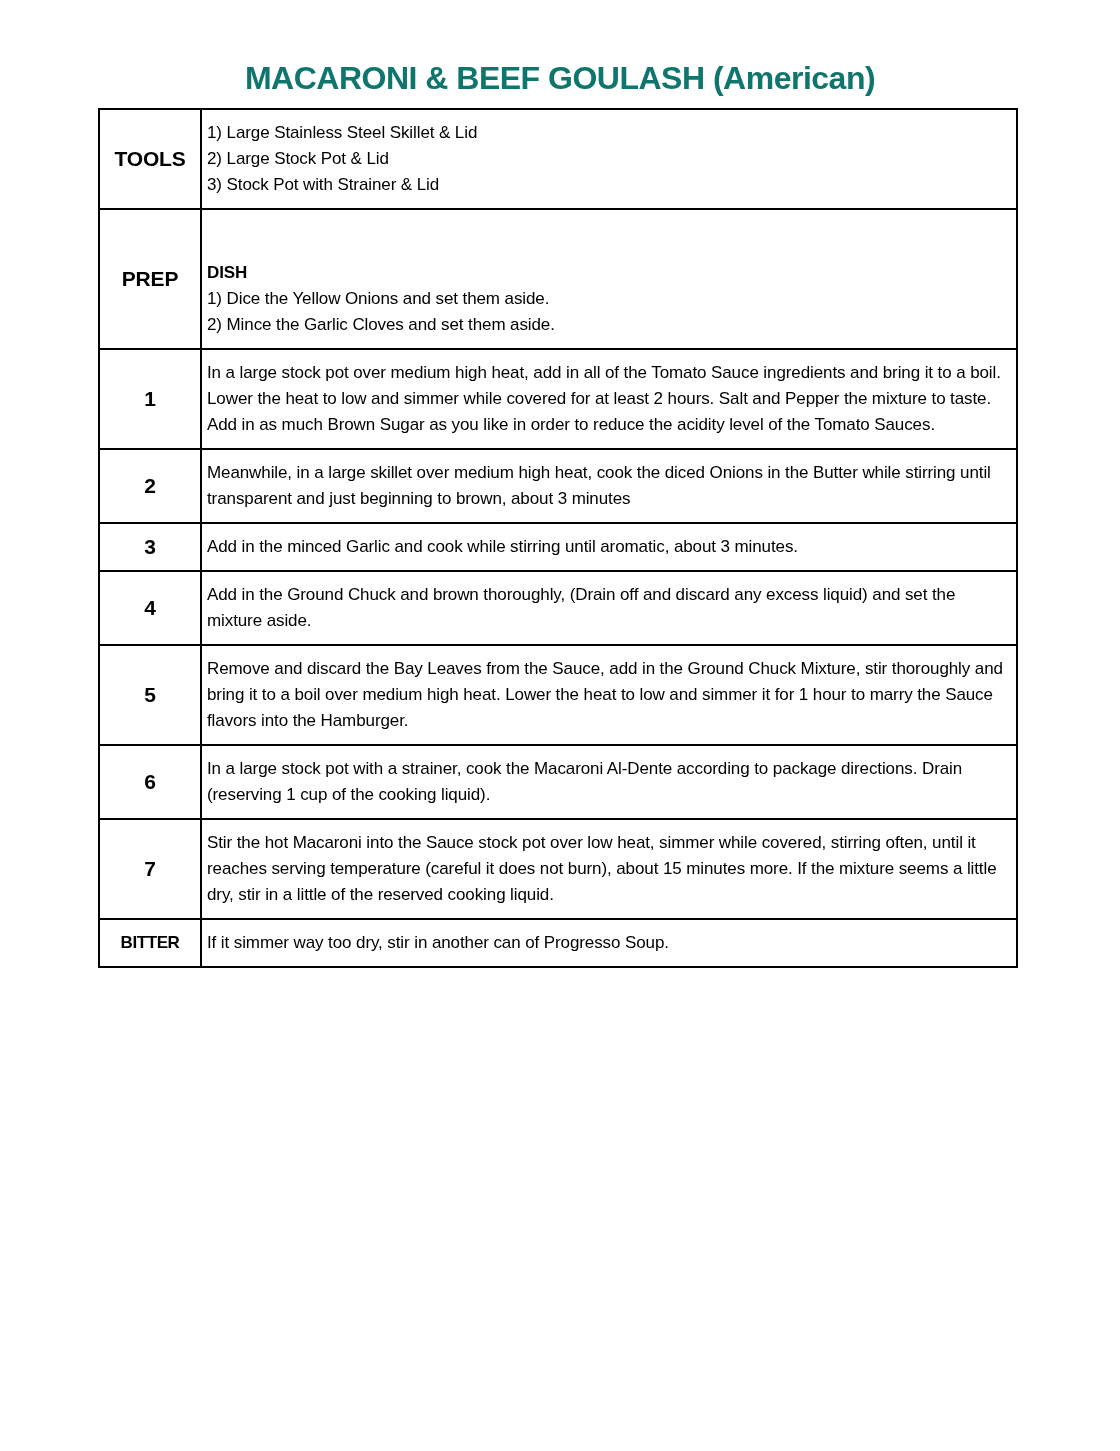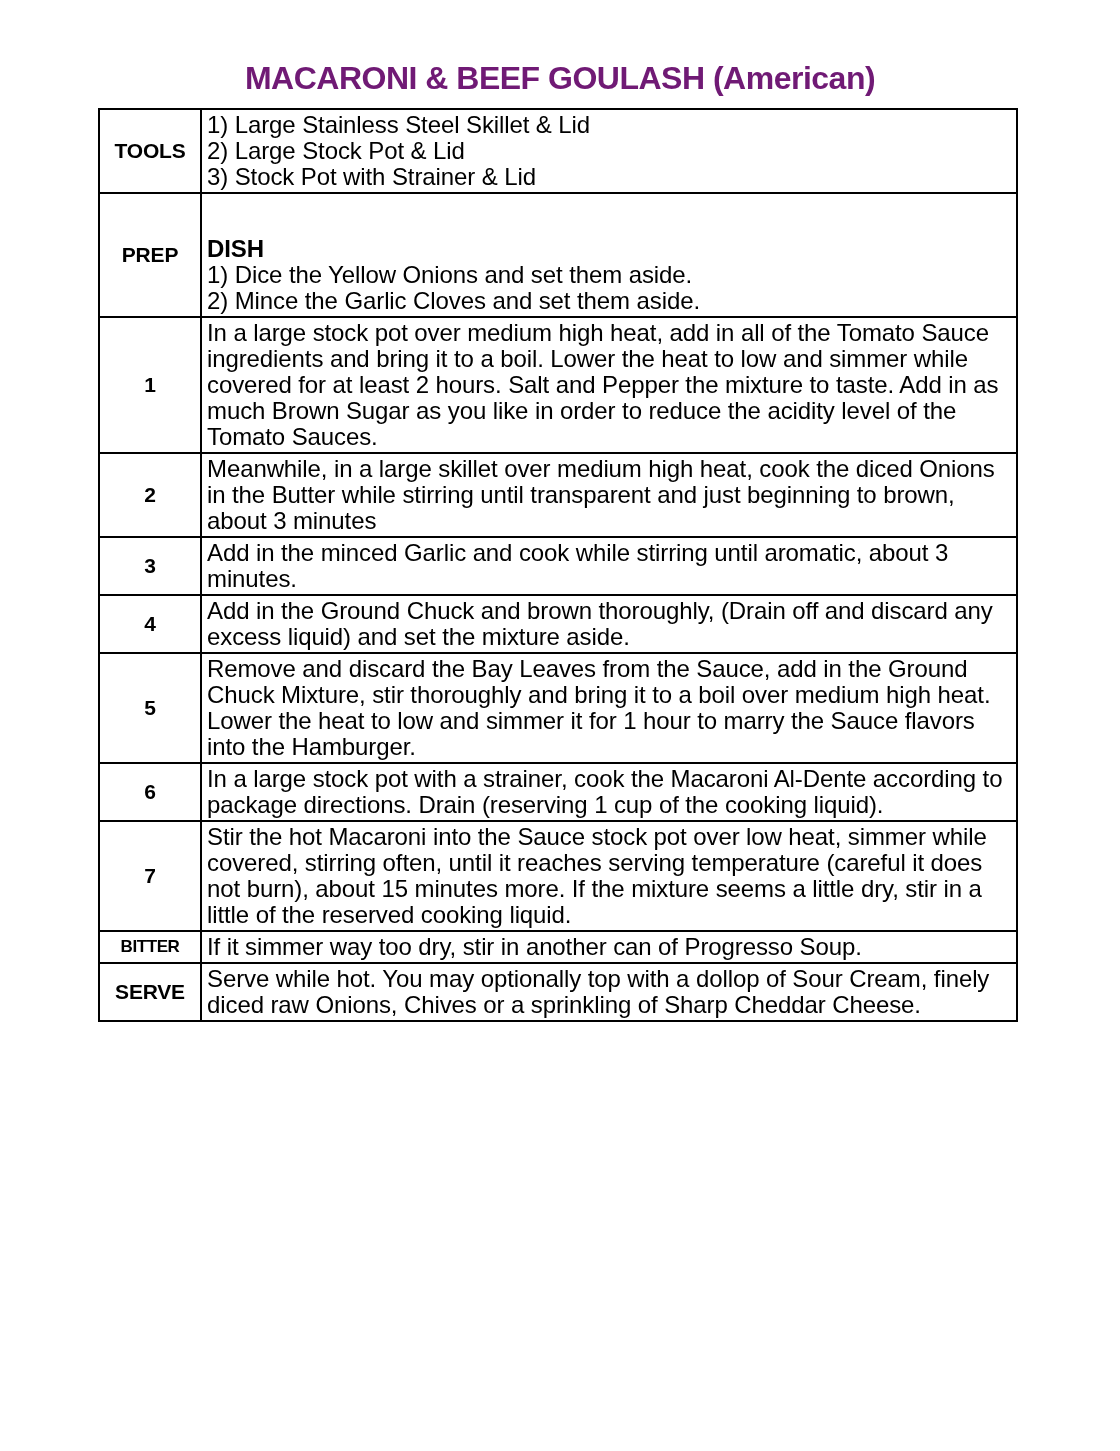--- a/index.html
+++ b/index.html
@@ -17,21 +17,21 @@
   }
   .doc {
     width: 1120px;
   }
   .page-title {
     margin: 60px 0 11px 0;
     text-align: center;
     font-size: 32px;
     font-weight: bold;
     letter-spacing: -0.5px;
-    color: #701a75;
+    color: #0f766e;
   }
   table.recipe {
     border-collapse: collapse;
     table-layout: fixed;
     margin-left: 98px;
     width: 920px;
     background: #ffffff;
   }
   table.recipe th,
   table.recipe td {
@@ -43,24 +43,24 @@
     font-size: 21px;
     vertical-align: middle;
     padding: 2px 1px;
     letter-spacing: -0.2px;
   }
   th.row-label.compact {
     font-size: 17px;
     letter-spacing: -0.4px;
   }
   td.row-content {
-    font-size: 24px;
+    font-size: 17px;
     line-height: 26px;
     vertical-align: middle;
-    padding: 2px 5px;
+    padding: 10px 5px;
     letter-spacing: -0.1px;
   }
   .cell-heading {
     font-weight: bold;
     margin-top: 40px;
   }
 </style>
 </head>
 <body>
 
@@ -126,21 +126,15 @@
           <td class="row-content">
             <div>Stir the hot Macaroni into the Sauce stock pot over low heat, simmer while covered, stirring often, until it reaches serving temperature (careful it does not burn), about 15 minutes more. If the mixture seems a little dry, stir in a little of the reserved cooking liquid.</div>
           </td>
         </tr>
         <tr>
           <th class="row-label compact">BITTER</th>
           <td class="row-content">
             <div>If it simmer way too dry, stir in another can of Progresso Soup.</div>
           </td>
         </tr>
-        <tr>
-          <th class="row-label">SERVE</th>
-          <td class="row-content">
-            <div>Serve while hot. You may optionally top with a dollop of Sour Cream, finely diced raw Onions, Chives or a sprinkling of Sharp Cheddar Cheese.</div>
-          </td>
-        </tr>
       </tbody>
   </table>
 </div>
 
 </body></html>

